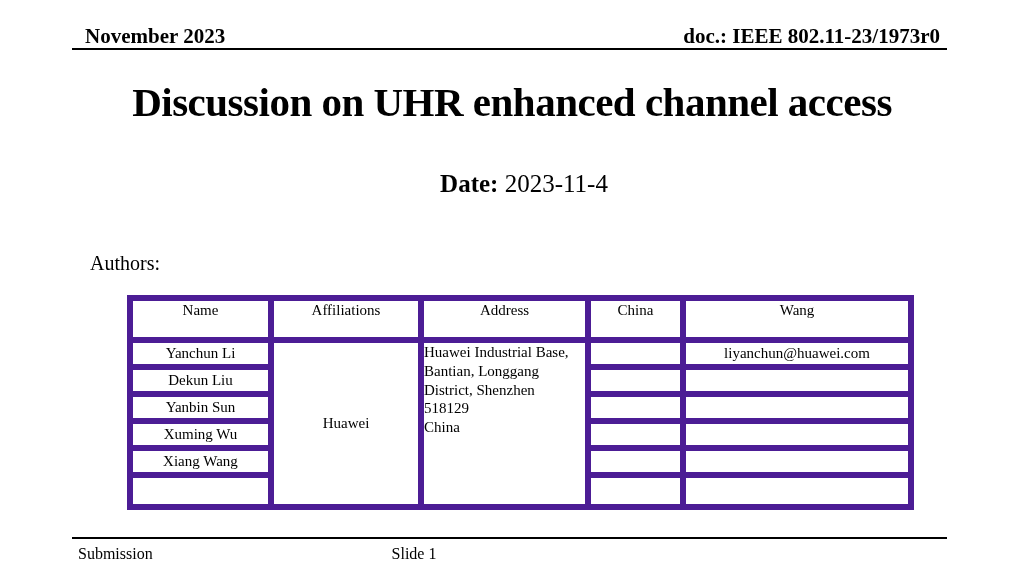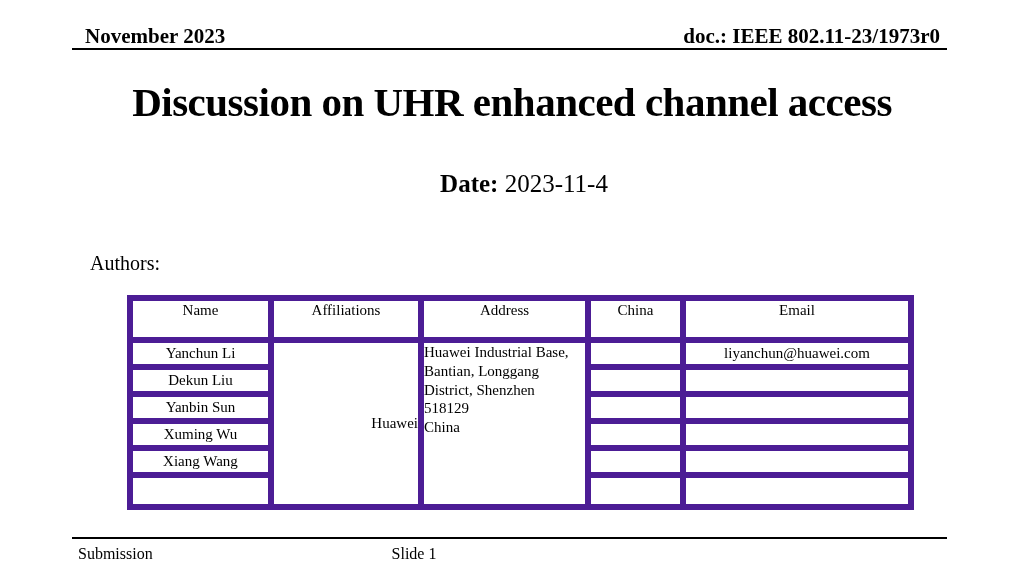--- a/index.html
+++ b/index.html
@@ -77,21 +77,21 @@
     vertical-align: top;
     padding-top: 6px;
   }
   td.name-cell {
     height: 27px;
     text-align: center;
     vertical-align: middle;
   }
   td.last-row { height: 32px; }
   td.affil-cell {
-    text-align: right;
+    text-align: center;
     vertical-align: middle;
   }
   td.addr-cell {
     vertical-align: top;
     text-align: left;
     padding: 4px 4px 0 9px;
   }
   .addr-line { display: block; }
   td.phone-cell { height: 27px; }
   td.email-cell {
@@ -134,21 +134,21 @@
       <col style="width:167px">
       <col style="width:95px">
       <col style="width:228px">
     </colgroup>
     <tbody>
         <tr>
       <th class="col-hdr">Name</th>
       <th class="col-hdr">Affiliations</th>
       <th class="col-hdr">Address</th>
       <th class="col-hdr">China</th>
-      <th class="col-hdr">Email</th>
+      <th class="col-hdr">Wang</th>
     </tr>
     <tr>
       <td class="name-cell">Yanchun Li</td>
       <td class="affil-cell" rowspan="6">Huawei</td>
       <td class="addr-cell" rowspan="6">
         <span class="addr-line">Huawei Industrial Base,</span>
         <span class="addr-line">Bantian, Longgang</span>
         <span class="addr-line">District, Shenzhen</span>
         <span class="addr-line">518129</span>
         <span class="addr-line">China</span>

